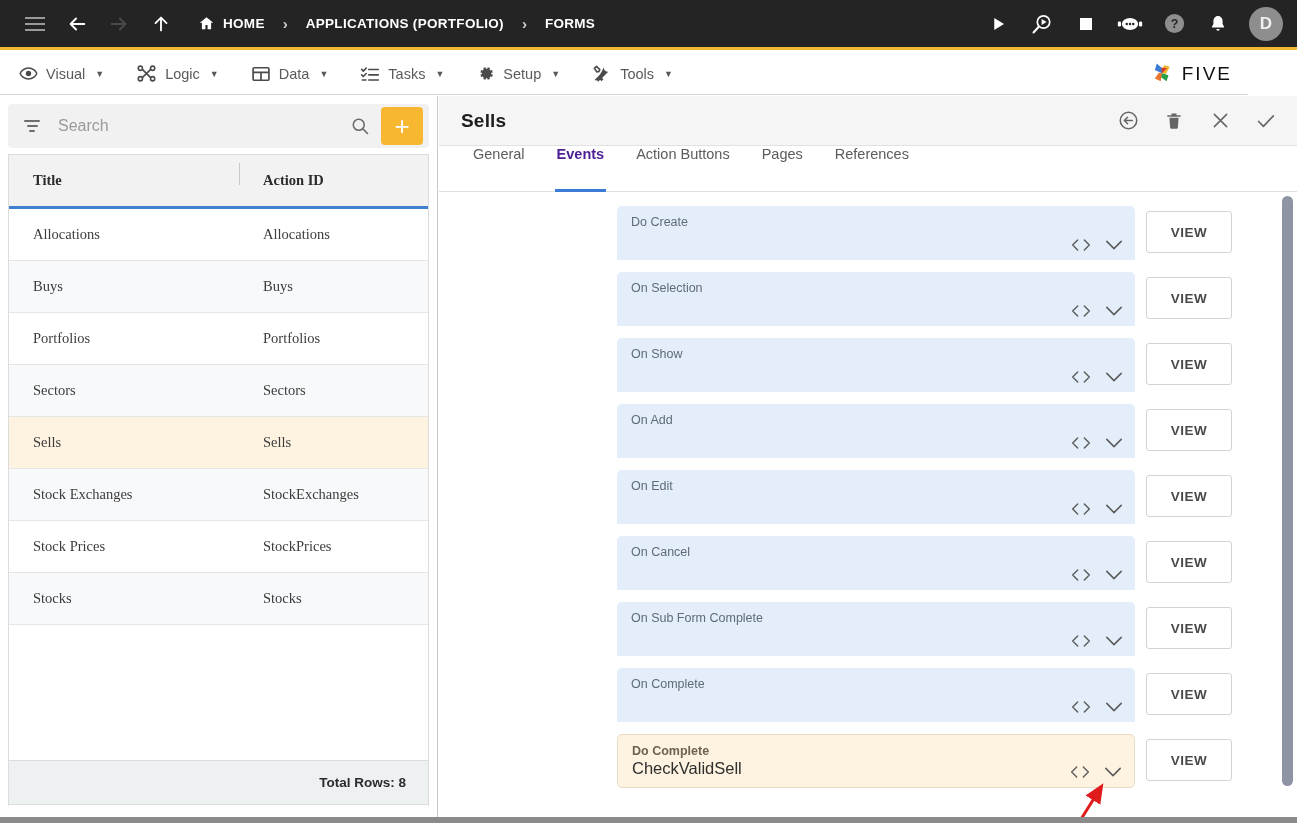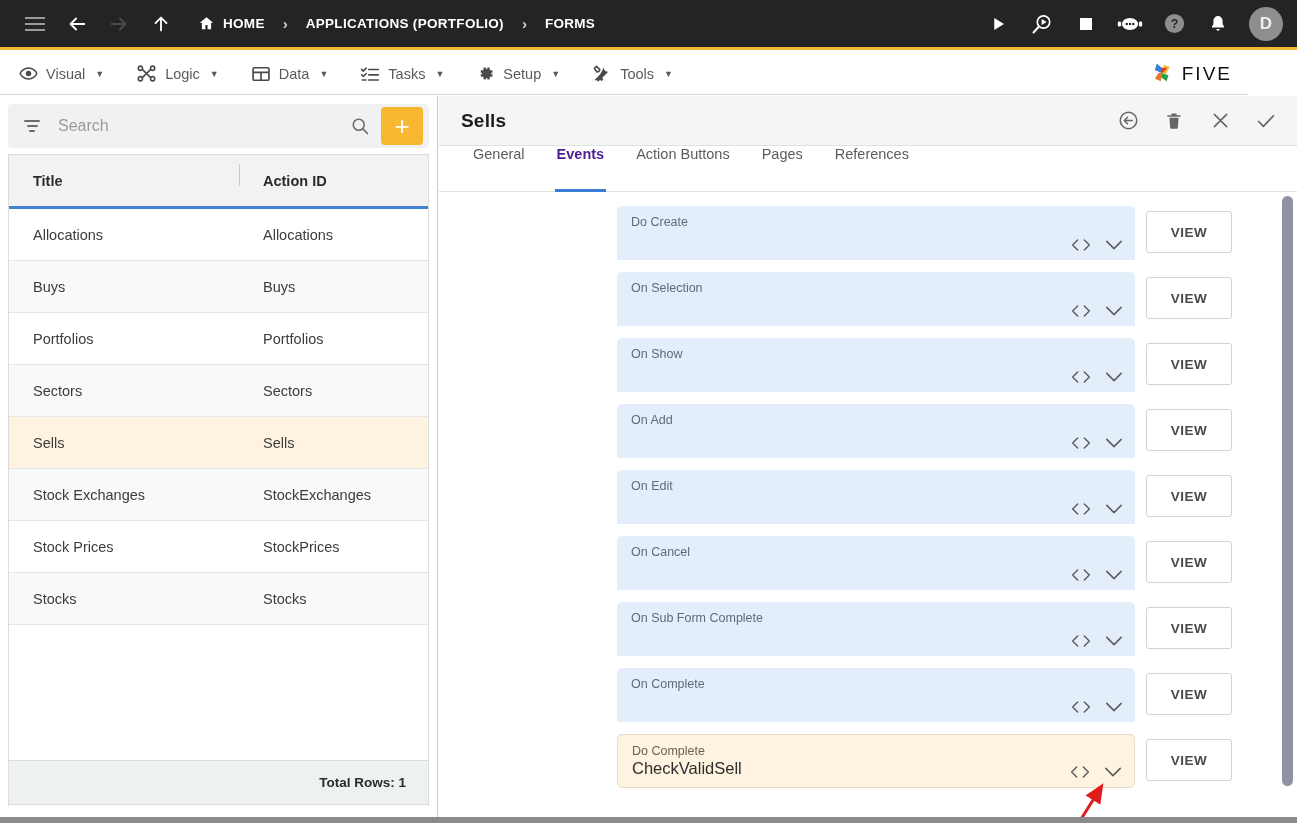--- a/index.html
+++ b/index.html
@@ -83,21 +83,21 @@
   }
   .search-input::placeholder{ color:#9a9a9a; }
   .mag-btn { width:34px; height:34px; display:flex; align-items:center; justify-content:center; cursor:pointer; }
   .add-btn {
     width:42px; height:38px; background:#f7b731; border-radius:4px;
     display:flex; align-items:center; justify-content:center; cursor:pointer;
     margin-left:4px;
   }
   .add-btn .plus { color:#fff; font-size:26px; line-height:1; font-weight:300; }
 
-  .grid { margin:0 8px; border:1px solid #dcdcdc; border-bottom:none; height:652px; position:relative; overflow:hidden; background:#fff;}
+  .grid { margin:0 8px; border:1px solid #dcdcdc; border-bottom:none; height:652px; position:relative; overflow:hidden; background:#fff;font-family:Liberation Serif, serif;}
   .grid-head {
     height:54px; background:#f2f2f2; display:flex; align-items:center;
     border-bottom:3px solid #3f80d0;
   }
   .gh-cell { font-size:14.5px; font-weight:bold; color:#2b2b2b; padding-left:24px; position:relative; }
   .gh-cell.c1 { width:230px; }
   .gh-cell.c2 { flex:1; }
   .gh-cell.c2::before {
     content:""; position:absolute; left:0; top:-9px; height:22px; width:1px; background:#c8c8c8;
   }
@@ -144,21 +144,21 @@
   }
   .events-inner { padding-top:13px; }
   .ev-row { display:flex; align-items:flex-start; padding-left:166px; margin-bottom:12px; }
   .ev-field {
     width:518px; height:54px; background:#e3eefa;
     border-radius:5px 5px 0 0; position:relative;
     padding:9px 0 0 14px; cursor:text;
   }
   .ev-field.hl { background:#fdf3e0; border:1px solid #e6dcc3; border-radius:5px; }
   .ev-label { font-size:12.5px; color:#606b7a; }
-  .ev-field.hl .ev-label { color:#6b6253; }
+  .ev-field.hl .ev-label { color:#6b6253;font-weight:bold; }
   .ev-value { font-size:16.5px; color:#2e2e2e; margin-top:1px; }
   .ev-icons { position:absolute; right:12px; bottom:8px; display:flex; align-items:center; gap:14px; }
   .ev-ic { cursor:pointer; display:flex; align-items:center; justify-content:center; }
   .view-btn {
     width:86px; height:42px; margin-left:11px; margin-top:5px;
     border:1px solid #d3d3d3; background:#fff; border-radius:3px;
     display:flex; align-items:center; justify-content:center;
     font-size:13.5px; font-weight:bold; color:#4a4a4a; letter-spacing:.5px; cursor:pointer;
   }
 
@@ -386,21 +386,21 @@
       <div class="grid-row odd">
         <div class="gr-cell c1">Stock Prices</div>
         <div class="gr-cell c2">StockPrices</div>
       </div>
       <div class="grid-row even">
         <div class="gr-cell c1">Stocks</div>
         <div class="gr-cell c2">Stocks</div>
       </div>
     </div>
 
-    <div class="grid-foot">Total Rows: 1</div>
+    <div class="grid-foot">Total Rows: 8</div>
   </div>
 
   <div class="right">
 
     <div class="rp-head">
       <div class="rp-title">Sells</div>
       <div class="rp-actions">
         <span class="rp-ic">
           <svg width="23" height="23" viewBox="0 0 24 24">
             <circle cx="12" cy="12" r="8.6" fill="none" stroke="#666" stroke-width="1.6"></circle>

